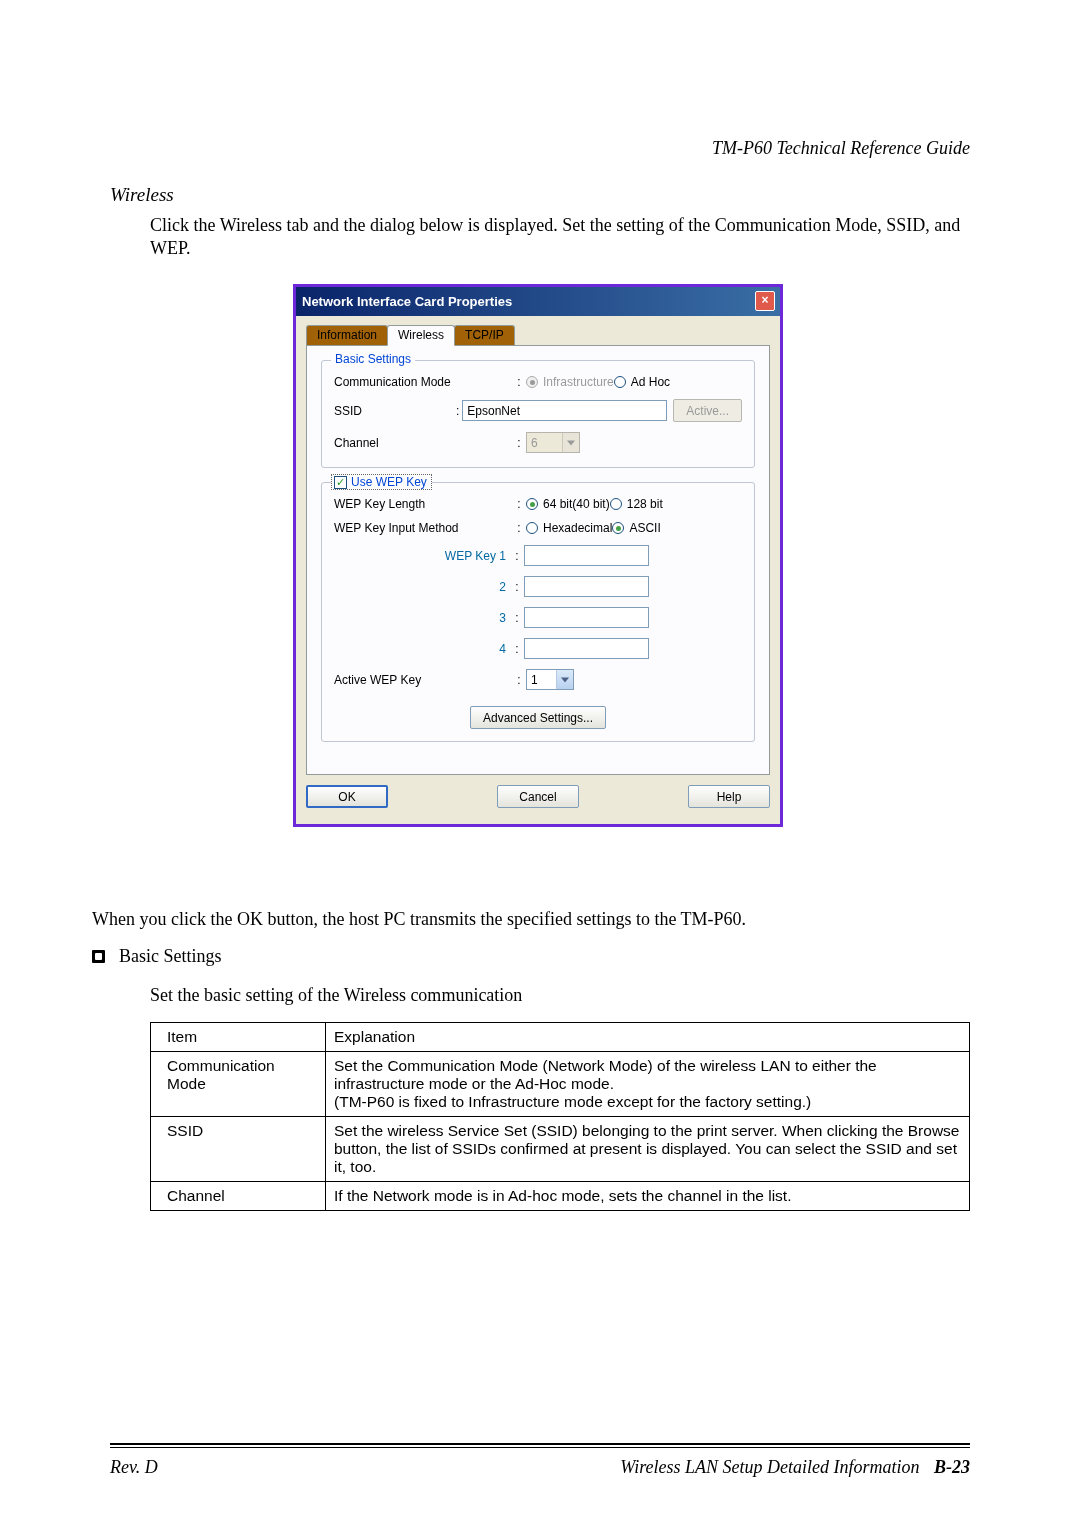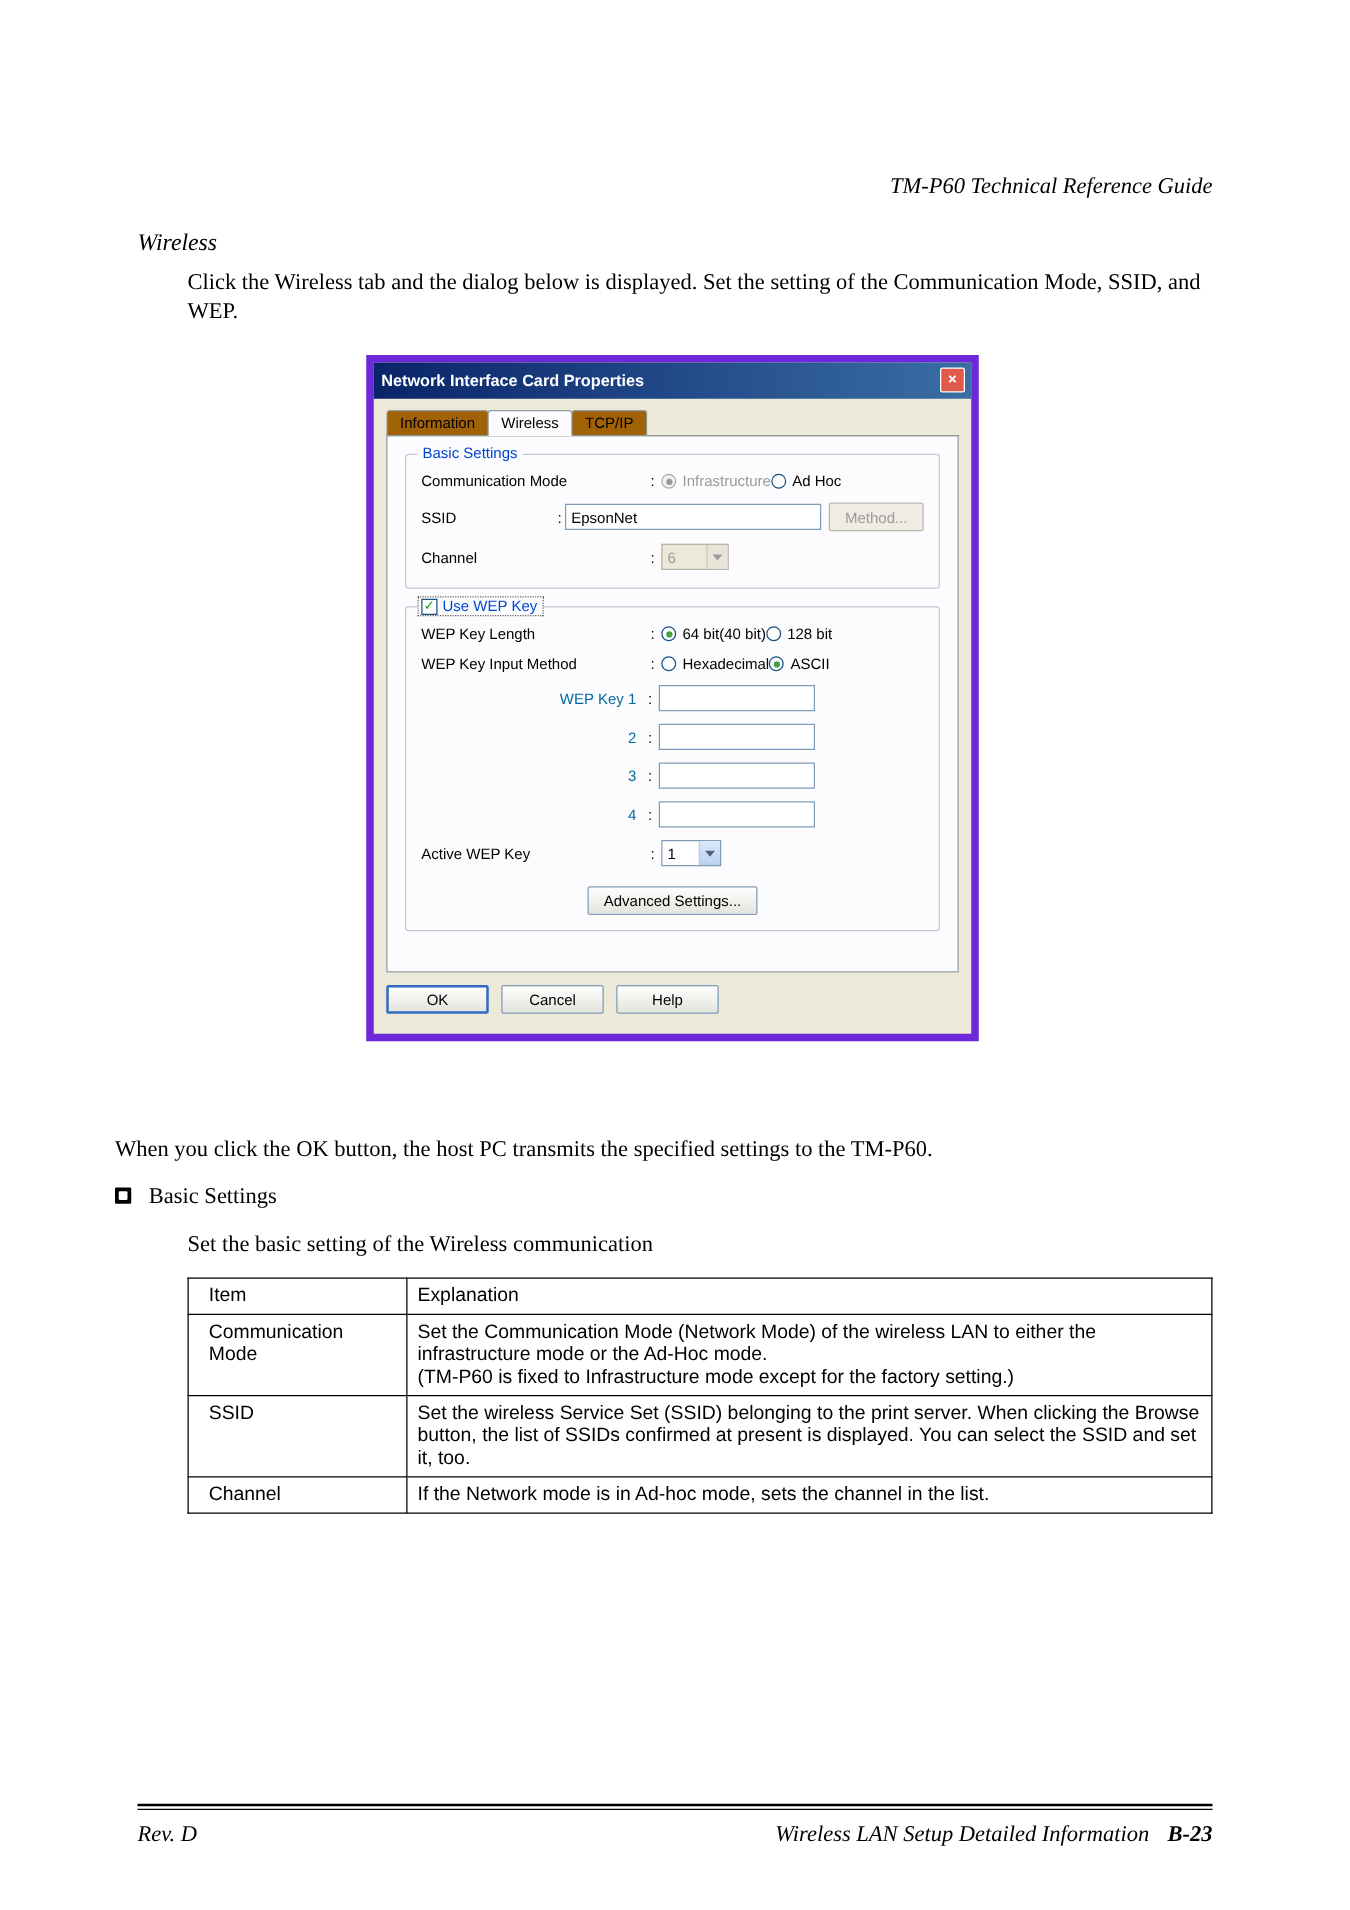--- a/index.html
+++ b/index.html
@@ -43,21 +43,21 @@
 
 
 .dialog-wrap {
   position: absolute;
   top: 284px;
   left: 293px;
   width: 490px;
 }
 
 .dialog {
-  border: 6px solid #6d28d9;
+  border: 3px solid #6d28d9;
   background: #ece9d8;
   font-family: Tahoma, Arial, sans-serif;
   font-size: 13px;
   color: #000;
 }
 
 .title-bar {
   background: linear-gradient(to right, #0a246a, #3a6ea5);
   color: #fff;
   font-weight: bold;
@@ -236,21 +236,21 @@
   align-items:center;
   margin-bottom:10px;
   font-size:12px;
 }
 .wepkey-row .klabel { width:176px; text-align:right; padding-right:4px; color:#0369a1; }
 .wepkey-row .kcolon { width:14px; text-align:center; }
 
 .adv-row { display:flex; justify-content:center; padding-top:6px; }
 
 .bottom-btns {
-  display:flex; justify-content:flex-start; gap:10px; padding:10px 0 4px 0;
+  display:flex; justify-content:space-between; gap:10px; padding:10px 0 4px 0;
 }
 
 
 .after-dialog {
   position:absolute;
   left:92px;
   right:110px;
   font-family:'Book Antiqua', Palatino, Georgia, serif;
   font-size:18px;
 }
@@ -341,21 +341,21 @@
                 <span>Ad Hoc</span>
               </span>
             </div>
           </div>
 
           <div class="form-row">
             <span class="lbl">SSID</span>
             <span class="colon">:</span>
             <div class="ctrl" style="gap:6px;">
               <span class="text-field">EpsonNet</span>
-              <span class="btn disabled">Method...</span>
+              <span class="btn disabled">Active...</span>
             </div>
           </div>
 
           <div class="form-row" style="margin-bottom:2px;">
             <span class="lbl">Channel</span>
             <span class="colon">:</span>
             <div class="ctrl">
               <span class="select disabled" style="width:54px;">
                 <span class="sel-val">6</span>
                 <span class="sel-arrow">

